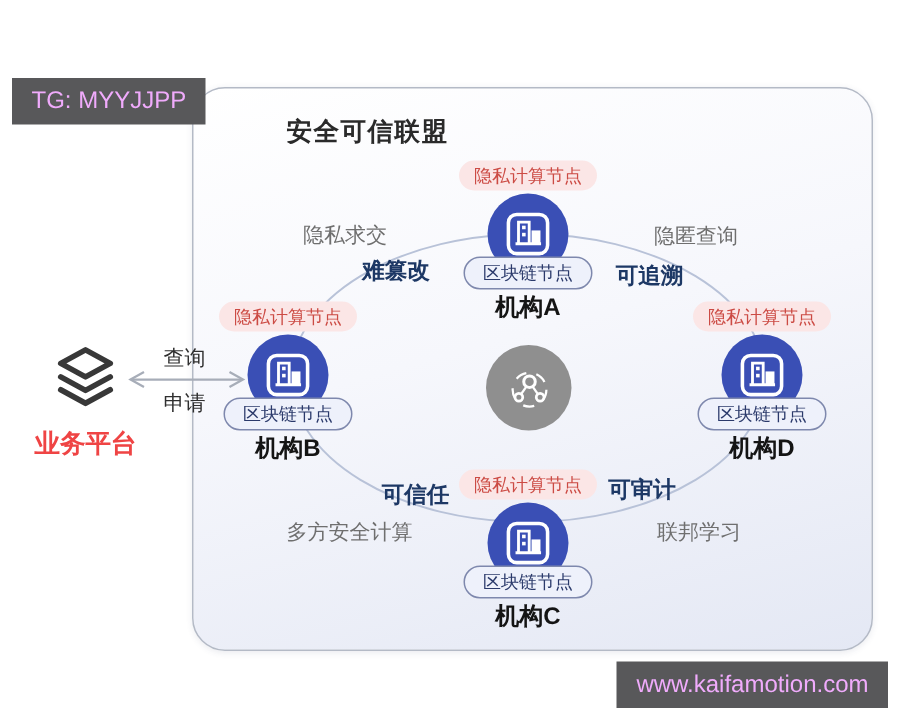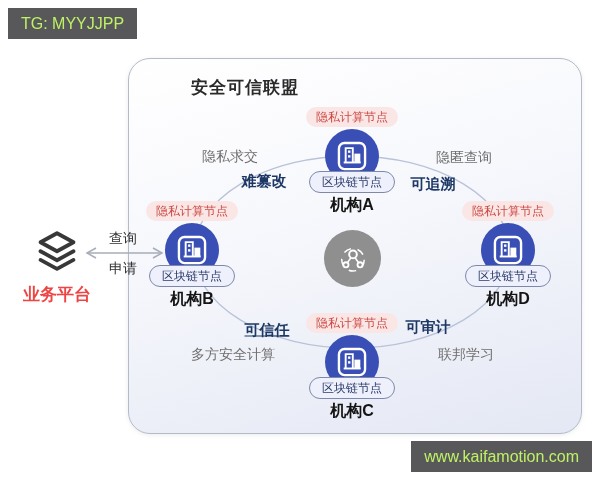--- a/index.html
+++ b/index.html
@@ -54,38 +54,38 @@
     color:var(--feature-text,#6f6f6f); white-space:nowrap; z-index:2;
   }
   .edge-property {
     position:absolute; transform:translate(-50%,-50%); font-size:15px; font-weight:bold;
     color:var(--property-text,#1d3865); white-space:nowrap; z-index:2;
   }
   .pos-tl-f { left:230px; top:157px; }
   .pos-tl-p { left:264px; top:181px; }
   .pos-tr-f { left:464px; top:158px; }
   .pos-tr-p { left:433px; top:184px; }
-  .pos-bl-p { left:267px; top:330px;text-decoration:underline; }
+  .pos-bl-p { left:277px; top:330px; }
   .pos-bl-f { left:233px; top:355px; }
   .pos-br-p { left:428px; top:327px;font-family:Liberation Mono, monospace; }
   .pos-br-f { left:466px; top:355px; }
 
   .platform {
     position:absolute; left:12px; top:228px; width:90px;
     display:flex; flex-direction:column; align-items:center; z-index:2;
   }
   .platform svg { width:48px; height:48px; }
   .platform-label { margin-top:3px; font-size:17px; font-weight:bold; color:#ef4444; white-space:nowrap; }
   .arrow-label { position:absolute; transform:translate(-50%,-50%); font-size:14px; color:#2f2f2f; z-index:2; white-space:nowrap; }
   .arrow-label-top { left:123px; top:239px; }
   .arrow-label-bottom { left:123px; top:269px; }
 
   .watermark {
-    position:absolute; background:var(--watermark-bg,#58585a); color:#bef264;
-    font-size:16px; line-height:19px; padding:6px 13px; z-index:4; white-space:nowrap;
+    position:absolute; background:var(--watermark-bg,#58585a); color:#f0abfc;
+    font-size:16px; line-height:19px; padding:6px 13px; z-index:4; white-space:nowrap;margin-top:44px;
   }
   .watermark-top { left:8px; top:8px; }
   .watermark-bottom { right:8px; bottom:8px; }
 </style>
 </head>
 <body>
 
 <div id="canvas">
 
   <div class="panel"></div>

